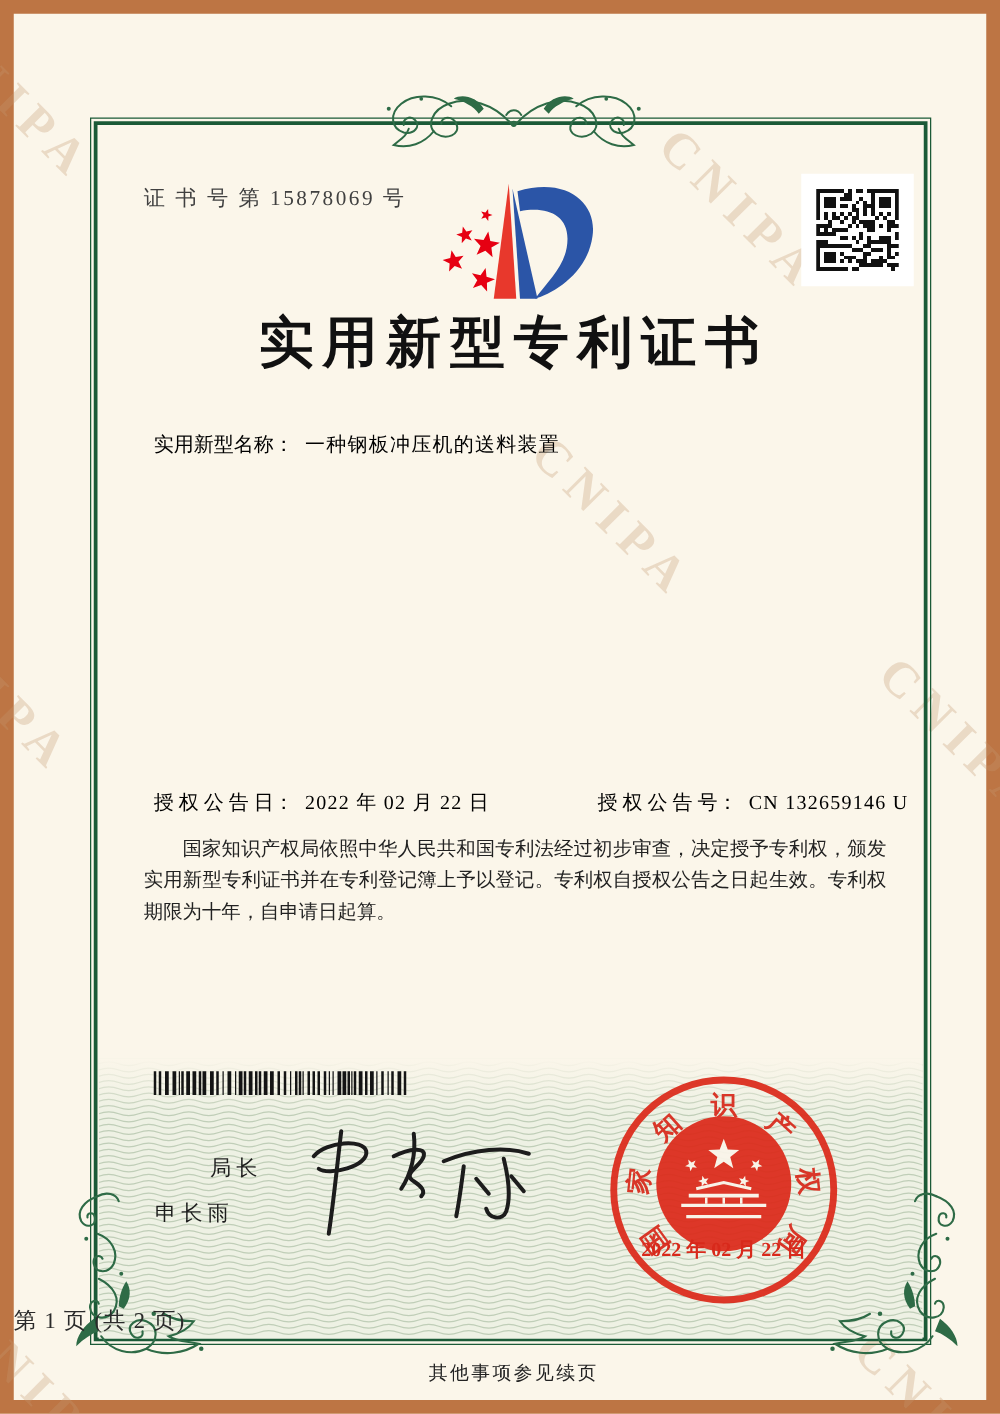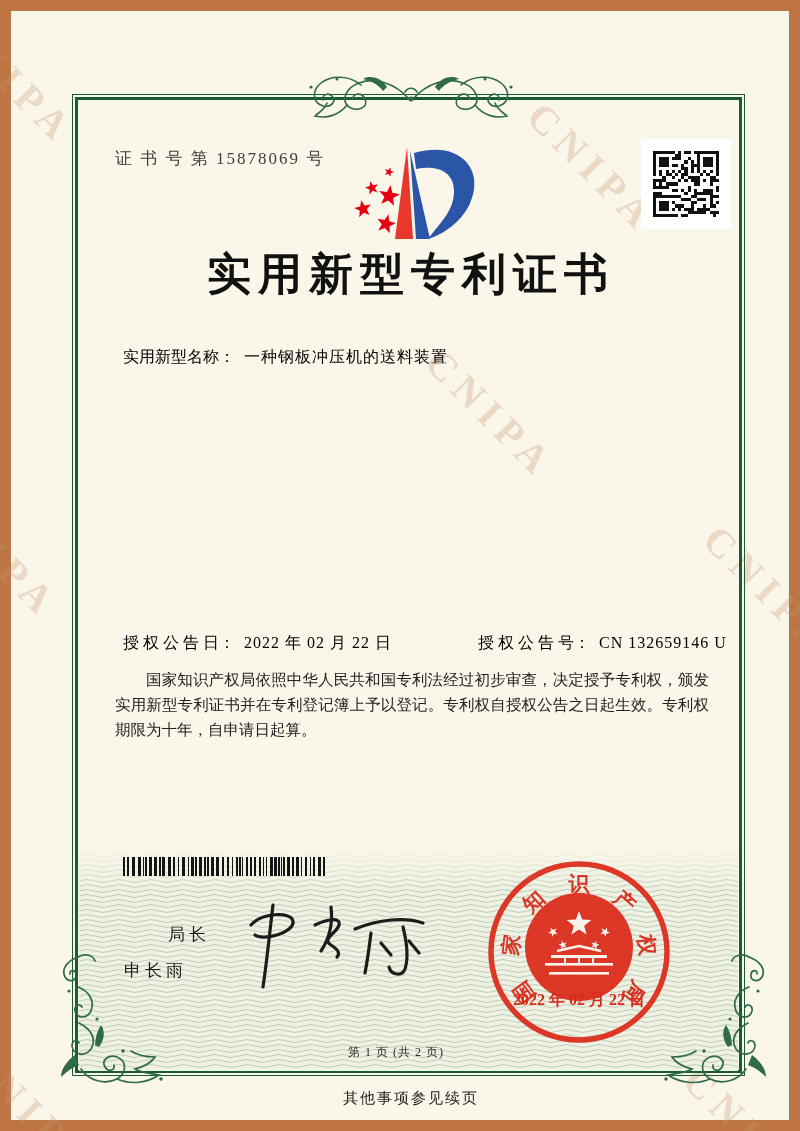--- a/index.html
+++ b/index.html
@@ -82,22 +82,22 @@
   .issuer-name{position:absolute;left:113px;top:948px;z-index:4;font-size:17px;color:#1c1c1c;letter-spacing:4px;}
   .signature{position:absolute;left:232px;top:888px;z-index:5;}
   
   .seal{position:absolute;left:468px;top:841px;z-index:5;opacity:0.93;}
   .seal-date{
     position:absolute;left:488px;top:979px;width:160px;text-align:center;z-index:6;
     font-size:16px;font-weight:bold;color:#d8291b;white-space:nowrap;
   }
   
   .page-info{
-    position:absolute;left:0;top:1033px;width:770px;text-align:center;z-index:4;
-    font-size:12px;color:#2a2a2a;letter-spacing:1px;
+    position:absolute;left:0;top:1033px;width:770px;text-align:left;z-index:4;
+    font-size:18px;color:#2a2a2a;letter-spacing:1px;
   }
   .footer-note{
     position:absolute;left:0;top:1078px;width:800px;text-align:center;z-index:4;
     font-size:15px;color:#222;letter-spacing:2px;
   }
 </style>
 </head>
 <body>
 
 <div class="page">

